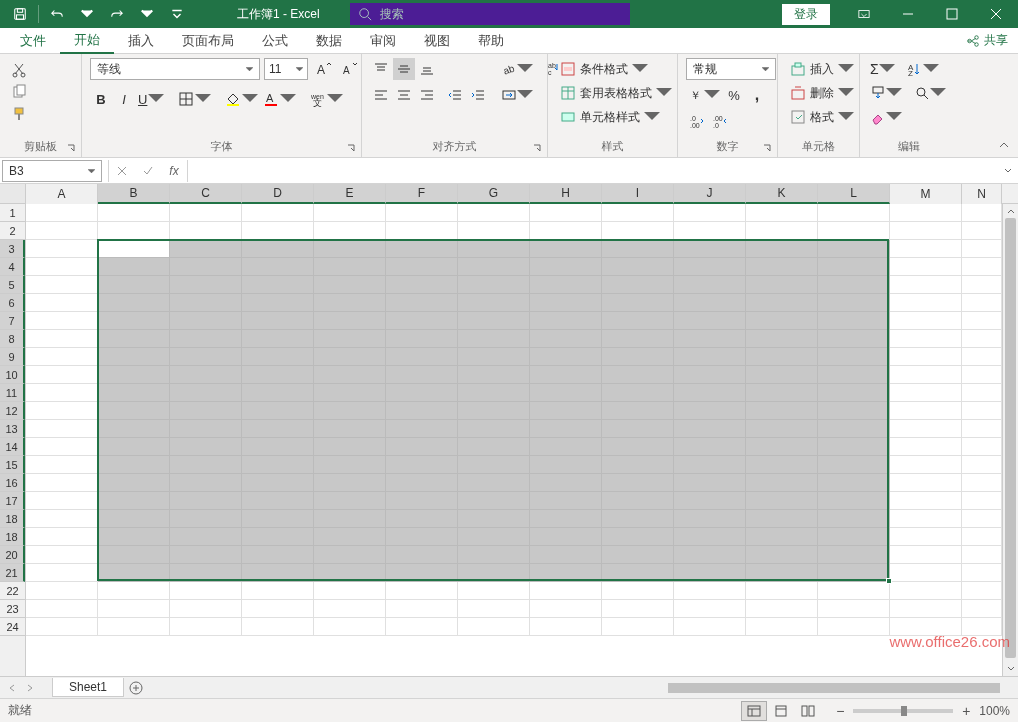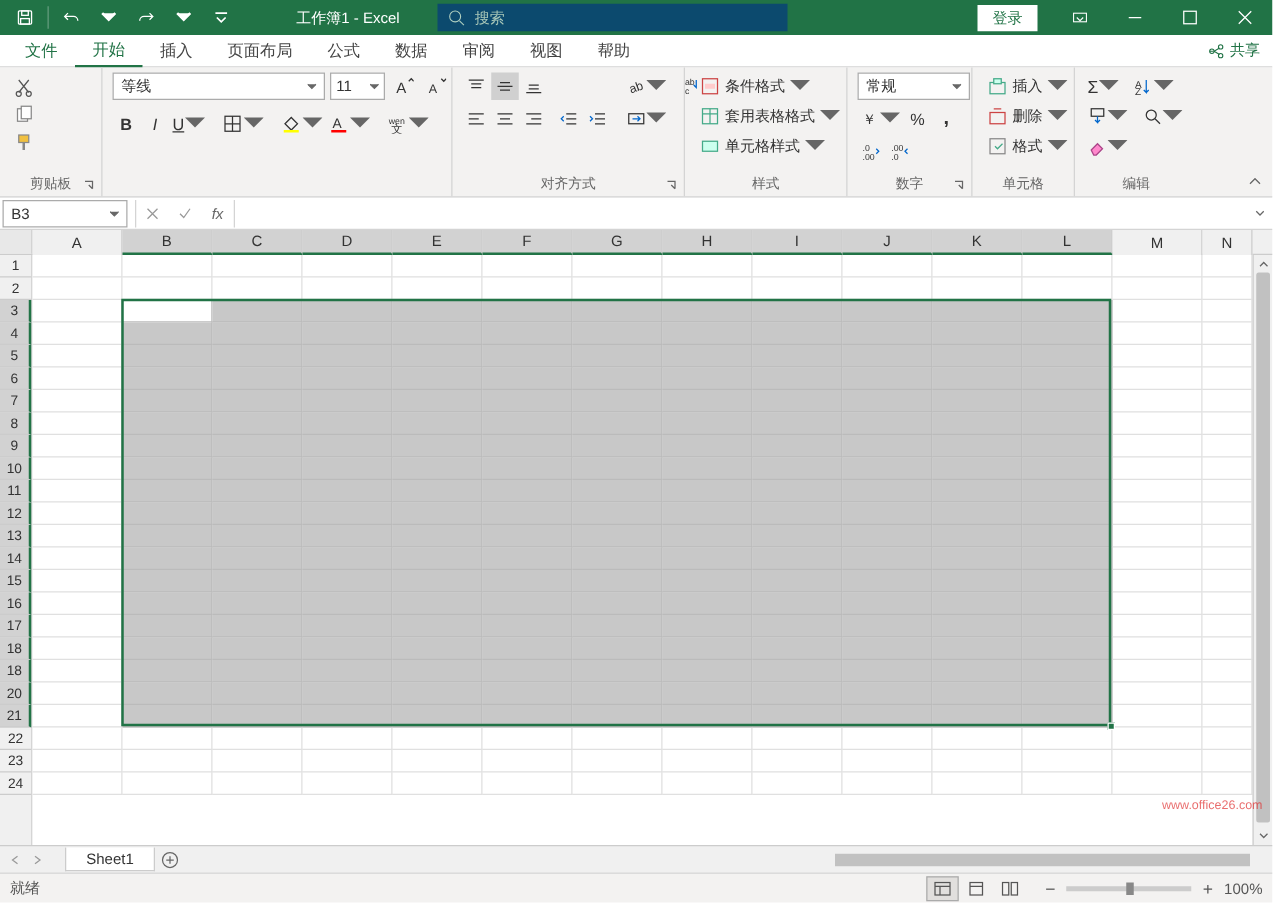--- a/index.html
+++ b/index.html
@@ -5,21 +5,21 @@
 * { margin:0; padding:0; box-sizing:border-box; font-family:"Microsoft YaHei","Segoe UI",sans-serif; }
 body { width:1018px; height:724px; background:#fff; overflow:hidden; font-size:12px; color:#333; }
 
 
 .titlebar { height:28px; background:#217346; display:flex; align-items:center; color:#fff; }
 .titlebar .qat { display:flex; align-items:center; gap:2px; padding:0 6px; }
 .titlebar .qat-btn { width:28px; height:24px; display:flex; align-items:center; justify-content:center; cursor:pointer; }
 .titlebar .qat-btn svg { width:14px; height:14px; stroke:#fff; fill:none; stroke-width:1.2; }
 .titlebar .sep { width:1px; height:18px; background:rgba(255,255,255,0.3); margin:0 2px; }
 .titlebar .title { margin-left:40px; font-size:12px; }
-.titlebar .search { margin-left:30px; width:280px; height:22px; background:#0c4a6e; display:flex; align-items:center; padding:0 8px; gap:8px; }
+.titlebar .search { margin-left:30px; width:280px; height:22px; background:#4c1d95; display:flex; align-items:center; padding:0 8px; gap:8px; }
 .titlebar .search svg { width:14px; height:14px; stroke:#b0d0c0; fill:none; }
 .titlebar .search span { color:#a8c7b8; font-size:12px; }
 .titlebar .spacer { flex:1; }
 .titlebar .login { background:#fff; color:#217346; padding:2px 12px; font-size:12px; margin-right:12px; cursor:pointer; }
 .titlebar .winbtn { width:44px; height:28px; display:flex; align-items:center; justify-content:center; cursor:pointer; }
 .titlebar .winbtn svg { width:12px; height:12px; stroke:#fff; fill:none; stroke-width:1; }
 
 
 .tabs { height:26px; background:#fff; display:flex; align-items:center; border-bottom:1px solid #d4d4d4; padding-left:6px; }
 .tabs .tab { padding:0 14px; height:26px; display:flex; align-items:center; cursor:pointer; font-size:13px; color:#444; }
@@ -121,21 +121,21 @@
 .view-btn.active { background:#e1dfdd; border:1px solid #ababab; }
 .view-btn svg { width:14px; height:12px; stroke:#555; fill:none; }
 .zoom { display:flex; align-items:center; gap:6px; margin-left:12px; }
 .zoom-slider { width:100px; height:4px; background:#ccc; position:relative; }
 .zoom-slider-thumb { position:absolute; top:-3px; left:48px; width:6px; height:10px; background:#888; }
 .zoom-btn { width:14px; height:14px; display:flex; align-items:center; justify-content:center; cursor:pointer; font-size:14px; color:#555; }
 
 .watermark { position:absolute; right:8px; bottom:26px; display:flex; flex-direction:column; align-items:flex-end; pointer-events:none; opacity:0.7; }
 .watermark .row1 { font-size:16px; color:#555; font-weight:bold; }
 .watermark .row1 .orange { color:#f08000; }
-.watermark .row2 { font-size:10px; color:#e03030; }
+.watermark .row2 { font-size:15px; color:#e03030; }
 
 .caret-svg { display:inline-block; }
 </style>
 </head>
 <body>
 
 <div class="titlebar">
   <div class="qat">
     <div class="qat-btn">
         <svg viewBox="0 0 16 16">
@@ -335,20 +335,23 @@
                 <text x="1" y="8" font-size="7" fill="#333">wen</text>
                 <text x="3" y="15" font-size="9" fill="#333">文</text>
               </svg>
               <svg viewBox="0 0 8 5" width="6" height="4" style="margin-left:1px">
                 <path d="M0 0l4 4 4-4" fill="#666"></path>
               </svg>
             </div>
         </div>
       </div>
     </div>
+    <div class="group-label"><span>字体</span><span class="launcher"><svg viewBox="0 0 10 10">
+            <path d="M2 2h6v6M5 5l3 3"></path>
+          </svg></span></div>
   </div>
 
   <div class="group" style="width:186px">
     <div class="group-content">
       <div class="align-col">
         <div class="align-row">
           <div class="fbtn">
               <svg viewBox="0 0 16 16">
                 <line x1="2" y1="3" x2="14" y2="3" stroke="#333"></line>
                 <line x1="4" y1="6" x2="12" y2="6" stroke="#333"></line>

